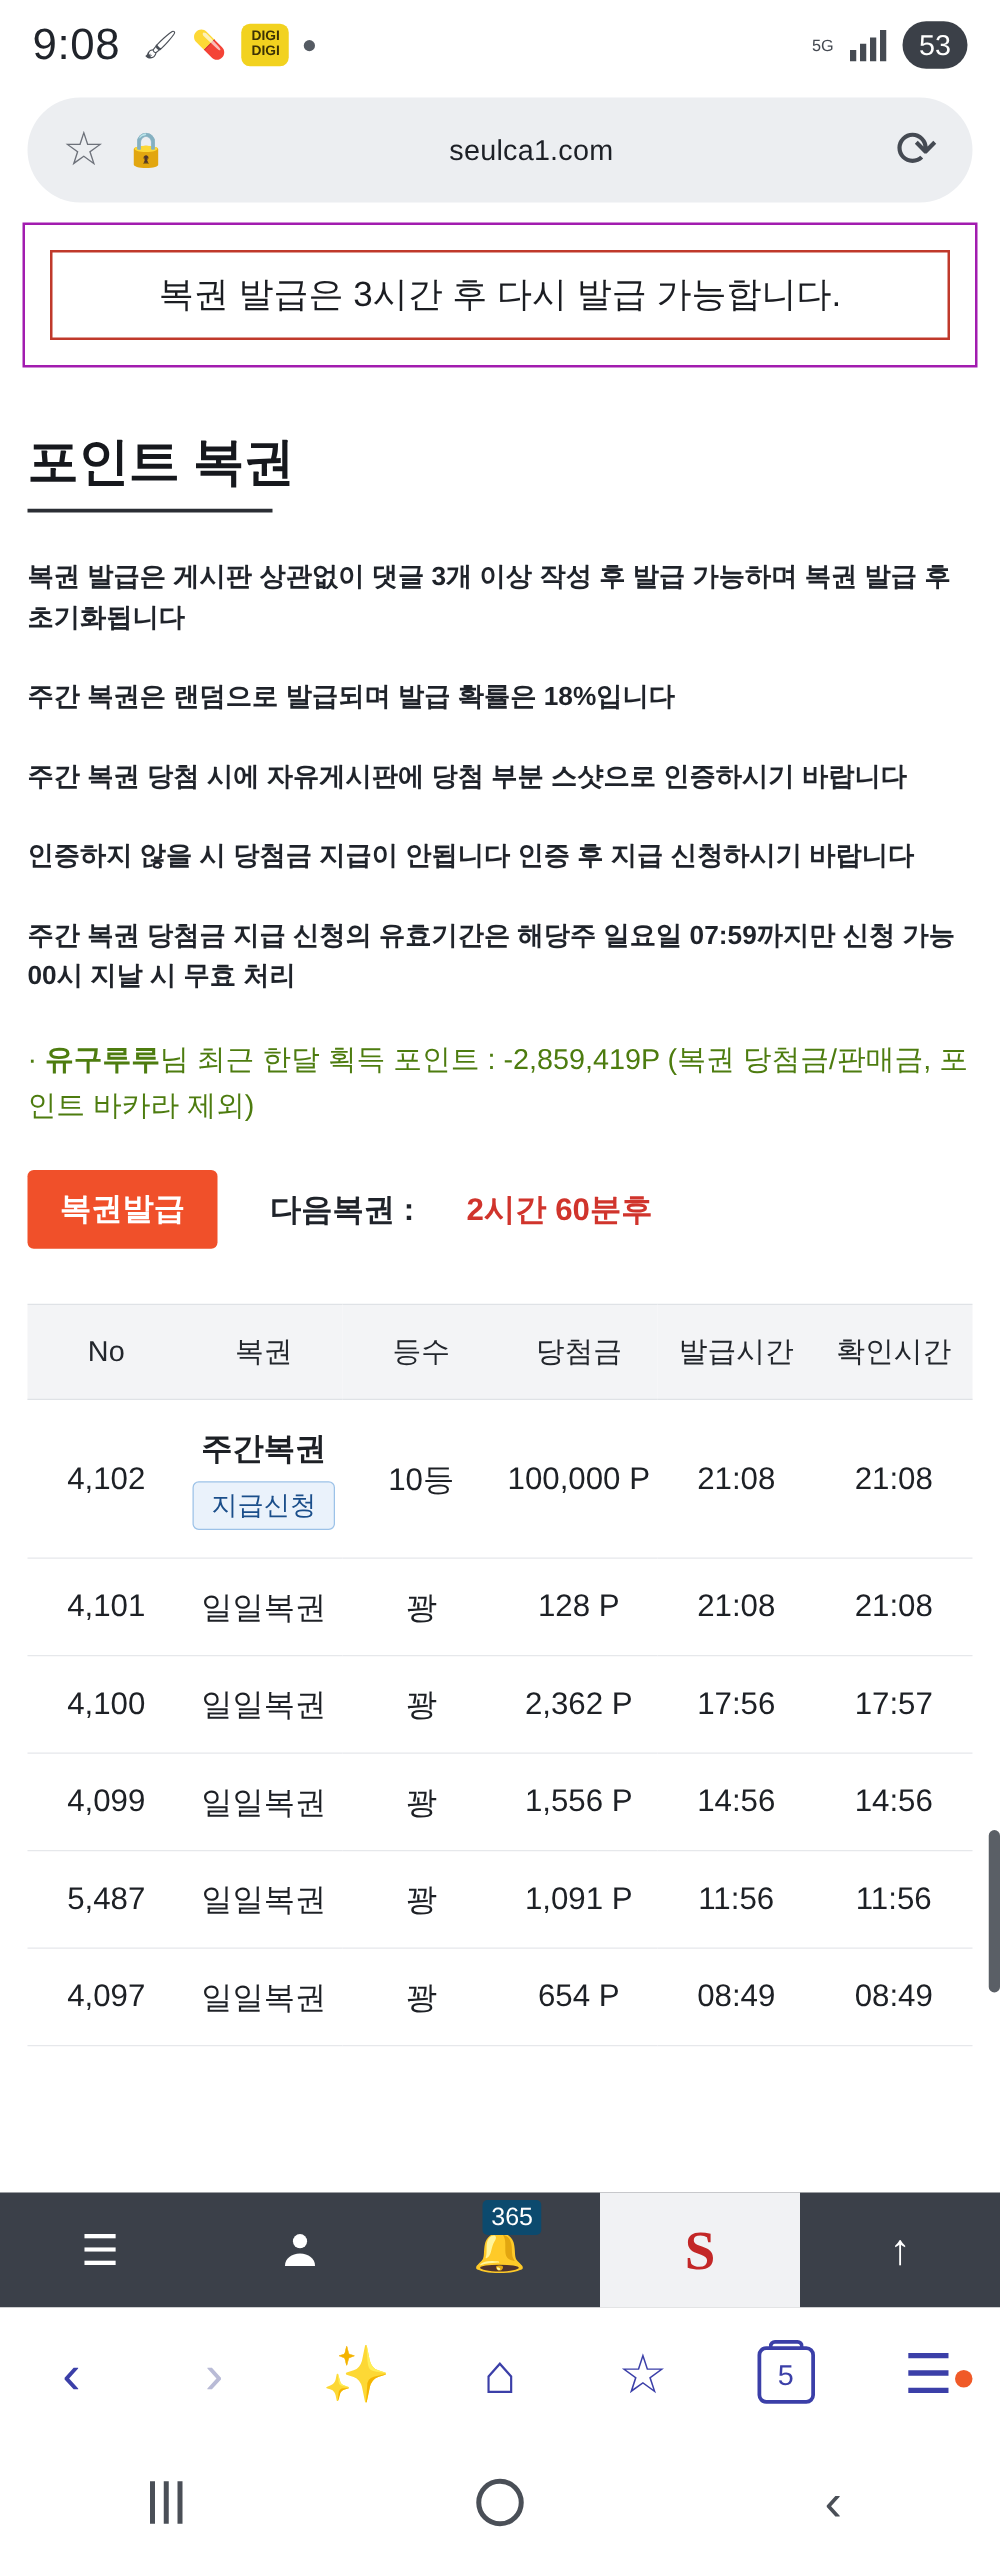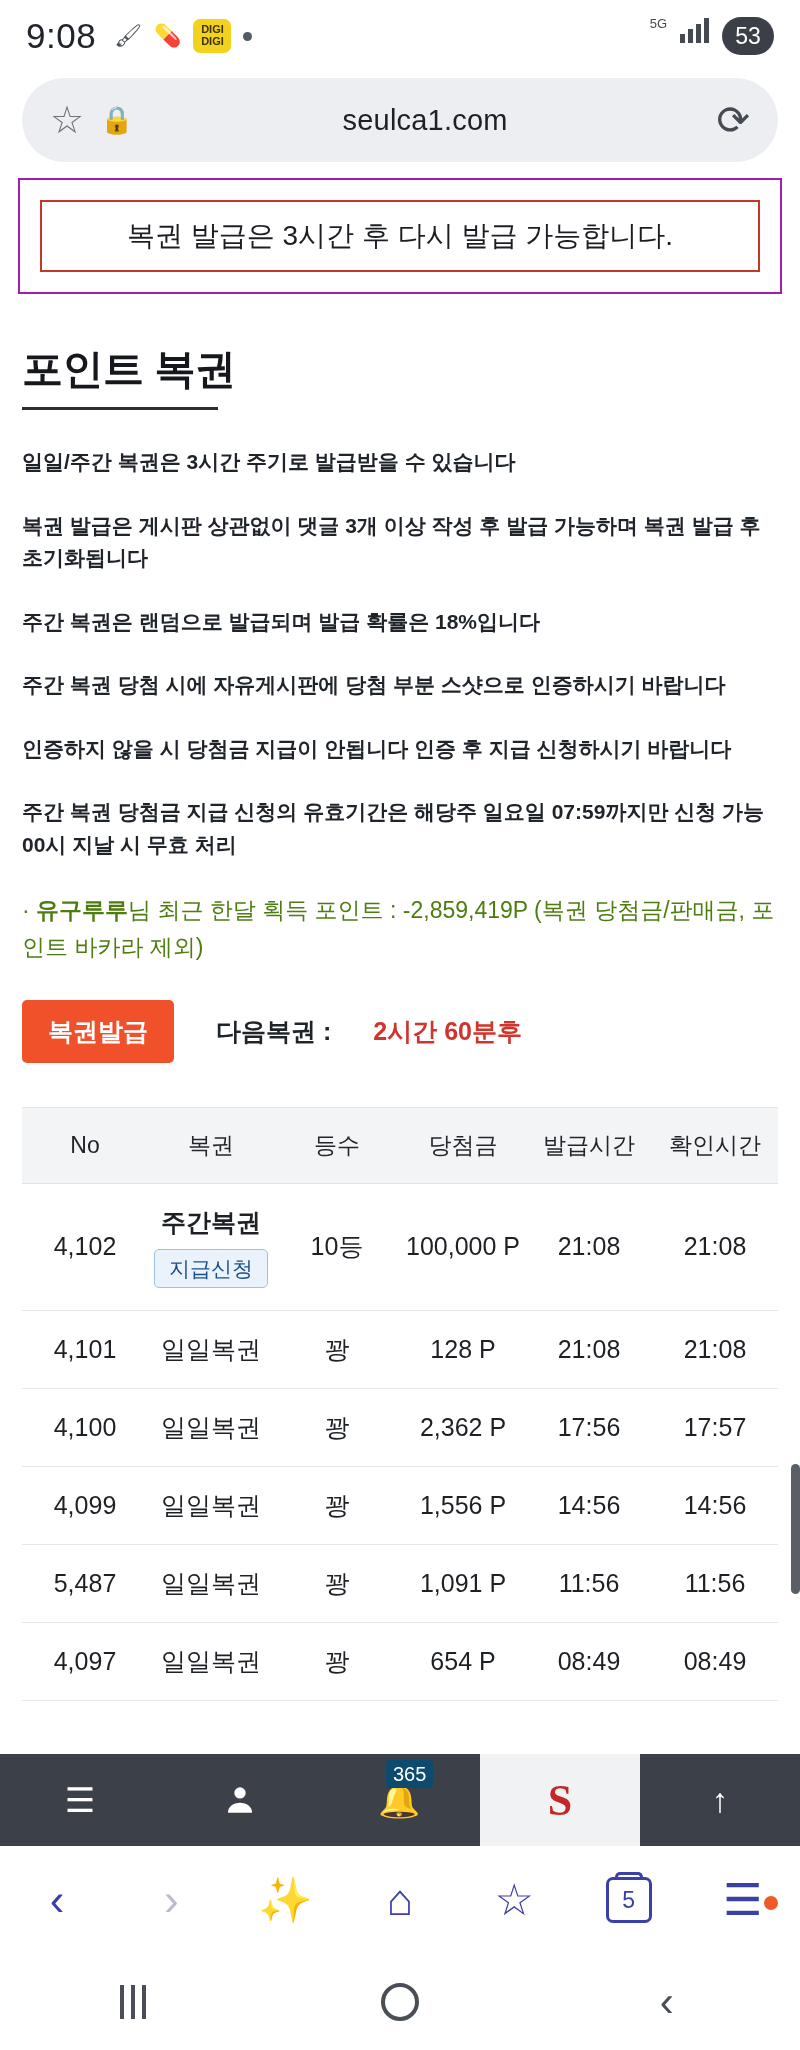--- a/index.html
+++ b/index.html
@@ -56,21 +56,21 @@
     align-items: center; justify-content: center;
     line-height: 1.05;
   }
   .sb-dot {
     width: 9px; height: 9px; border-radius: 50%;
     background: #555b63;
   }
   .sb-right {
     margin-left: auto;
     display: flex;
-    align-items: flex-start;
+    align-items: center;
     gap: 13px;
   }
   .sb-5g {
     font-size: 17px;
     color: #454a52;
     text-align: center;
     line-height: 1;
   }
   .sb-5g .tiny { font-size: 13px; display: block; }
   .bars {
@@ -120,21 +120,21 @@
     line-height: 1;
   }
   .urlbar .lock {
     font-size: 27px;
     margin-left: 16px;
     color: #3f4450;
   }
   .url-text {
     flex: 1;
     text-align: center;
-    font-size: 29px;
+    font-size: 23px;
     color: #1d2026;
     letter-spacing: .2px;
   }
   .urlbar .reload {
     font-size: 40px;
     color: #454a53;
     line-height: 1;
   }
 
   
@@ -427,21 +427,20 @@
   <div class="notice">
     <div class="notice-inner">
       <span class="notice-text">복권 발급은 3시간 후 다시 발급 가능합니다.</span>
     </div>
   </div>
 
   <div class="content">
     <div class="page-title">포인트 복권</div>
     <div class="title-underline"></div>
 
-    <div class="rule-line">일일/주간 복권은 3시간 주기로 발급받을 수 있습니다</div>
     <div class="rule-line">복권 발급은 게시판 상관없이 댓글 3개 이상 작성 후 발급 가능하며 복권 발급 후 초기화됩니다</div>
     <div class="rule-line">주간 복권은 랜덤으로 발급되며 발급 확률은 18%입니다</div>
     <div class="rule-line">주간 복권 당첨 시에 자유게시판에 당첨 부분 스샷으로 인증하시기 바랍니다</div>
     <div class="rule-line">인증하지 않을 시 당첨금 지급이 안됩니다 인증 후 지급 신청하시기 바랍니다</div>
     <div class="rule-line">주간 복권 당첨금 지급 신청의 유효기간은 해당주 일요일 07:59까지만 신청 가능 00시 지날 시 무효 처리</div>
 
     <div class="points-line">
       <span>·</span>
       <b>유구루루</b><span>님 최근 한달 획득 포인트 : -2,859,419P (복권 당첨금/판매금, 포인트 바카라 제외)</span>
     </div>

